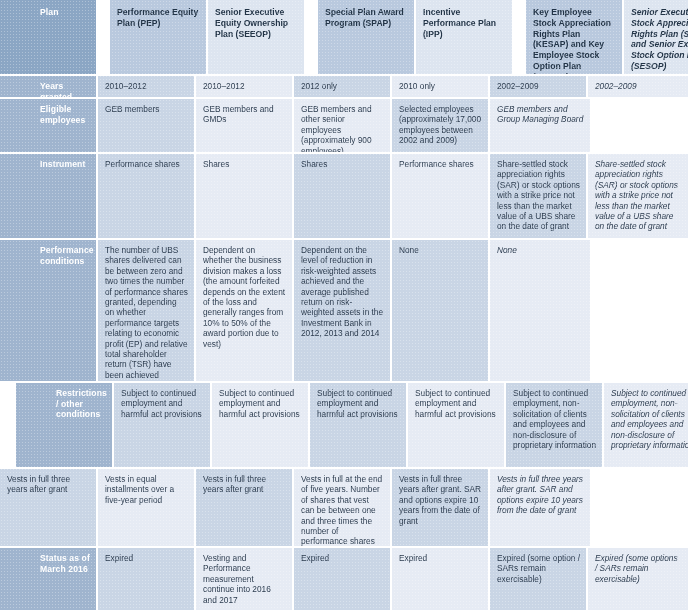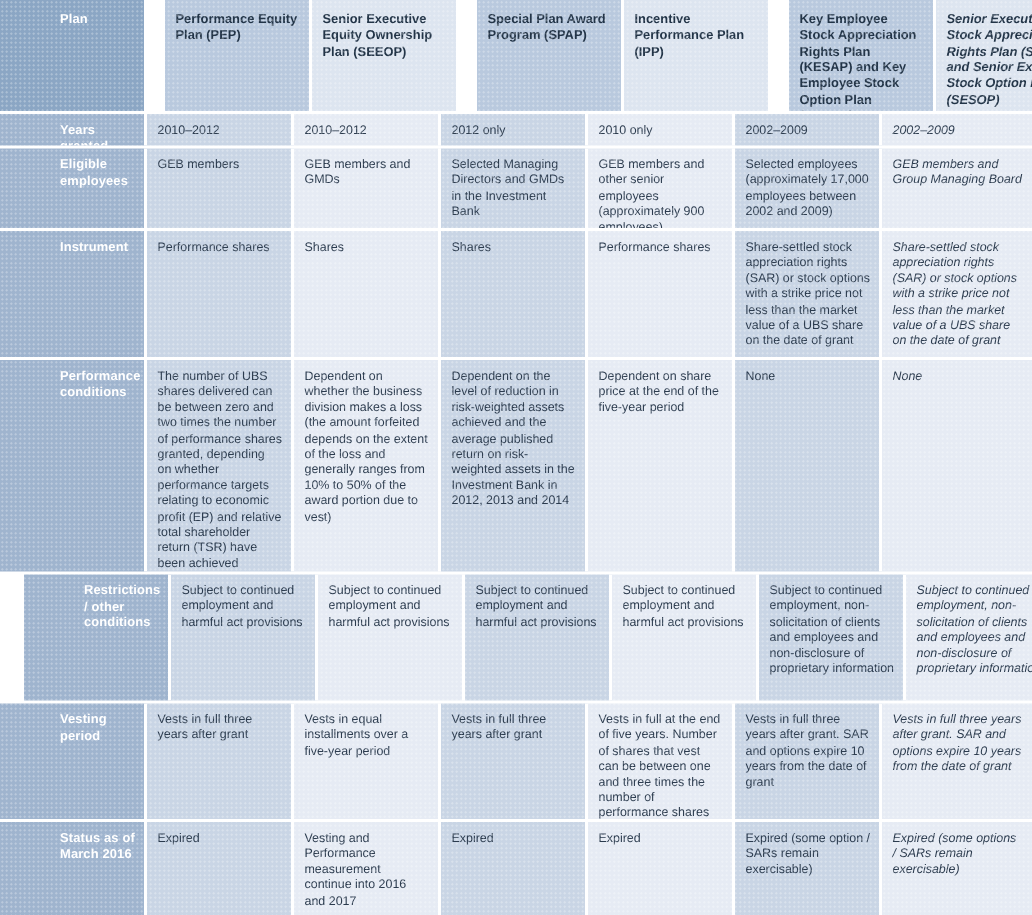--- a/index.html
+++ b/index.html
@@ -130,58 +130,55 @@
     <div class="cell c3 tint-a">2012 only</div>
     <div class="cell c4 tint-b">2010 only</div>
     <div class="cell c5 tint-a">2002–2009</div>
     <div class="cell c6 tint-b">2002–2009</div>
   </div>
 
   <div class="trow row-elig">
     <div class="cell c0 label-cell">Eligible employees</div>
     <div class="cell c1 tint-a">GEB members</div>
     <div class="cell c2 tint-b">GEB members and GMDs</div>
-    <div class="cell c3 tint-a">Selected Managing Directors and GMDs in the Investment Bank</div>
     <div class="cell c4 tint-b">GEB members and other senior employees (approximately 900 employees)</div>
     <div class="cell c5 tint-a">Selected employees (approximately 17,000 employees between 2002 and 2009)</div>
     <div class="cell c6 tint-b">GEB members and Group Managing Board</div>
   </div>
 
   <div class="trow row-instr">
     <div class="cell c0 label-cell">Instrument</div>
     <div class="cell c1 tint-a">Performance shares</div>
     <div class="cell c2 tint-b">Shares</div>
     <div class="cell c3 tint-a">Shares</div>
     <div class="cell c4 tint-b">Performance shares</div>
     <div class="cell c5 tint-a">Share-settled stock appreciation rights (SAR) or stock options with a strike price not less than the market value of a UBS share on the date of grant</div>
     <div class="cell c6 tint-b">Share-settled stock appreciation rights (SAR) or stock options with a strike price not less than the market value of a UBS share on the date of grant</div>
   </div>
 
   <div class="trow row-perf">
     <div class="cell c0 label-cell">Performance conditions</div>
     <div class="cell c1 tint-a">The number of UBS shares delivered can be between zero and two times the number of performance shares granted, depending on whether performance targets relating to economic profit (EP) and relative total shareholder return (TSR) have been achieved</div>
     <div class="cell c2 tint-b">Dependent on whether the business division makes a loss (the amount forfeited depends on the extent of the loss and generally ranges from 10% to 50% of the award portion due to vest)</div>
     <div class="cell c3 tint-a">Dependent on the level of reduction in risk-weighted assets achieved and the average published return on risk-weighted assets in the Investment Bank in 2012, 2013 and 2014</div>
-    <div class="cell c4 tint-b">Dependent on share price at the end of the five-year period</div>
     <div class="cell c5 tint-a">None</div>
     <div class="cell c6 tint-b">None</div>
   </div>
 
   <div class="trow row-restr">
     <div class="cell c0 label-cell">Restrictions / other conditions</div>
     <div class="cell c1 tint-a">Subject to continued employment and harmful act provisions</div>
     <div class="cell c2 tint-b">Subject to continued employment and harmful act provisions</div>
     <div class="cell c3 tint-a">Subject to continued employment and harmful act provisions</div>
     <div class="cell c4 tint-b">Subject to continued employment and harmful act provisions</div>
     <div class="cell c5 tint-a">Subject to continued employment, non-solicitation of clients and employees and non-disclosure of proprietary information</div>
     <div class="cell c6 tint-b">Subject to continued employment, non-solicitation of clients and employees and non-disclosure of proprietary information</div>
   </div>
 
   <div class="trow row-vest">
-    <div class="cell c0 label-cell">Vesting period</div>
     <div class="cell c1 tint-a">Vests in full three years after grant</div>
     <div class="cell c2 tint-b">Vests in equal installments over a five-year period</div>
     <div class="cell c3 tint-a">Vests in full three years after grant</div>
     <div class="cell c4 tint-b">Vests in full at the end of five years. Number of shares that vest can be between one and three times the number of performance shares initially granted</div>
     <div class="cell c5 tint-a">Vests in full three years after grant. SAR and options expire 10 years from the date of grant</div>
     <div class="cell c6 tint-b">Vests in full three years after grant. SAR and options expire 10 years from the date of grant</div>
   </div>
 
   <div class="trow row-status">
     <div class="cell c0 label-cell">Status as of March 2016</div>

